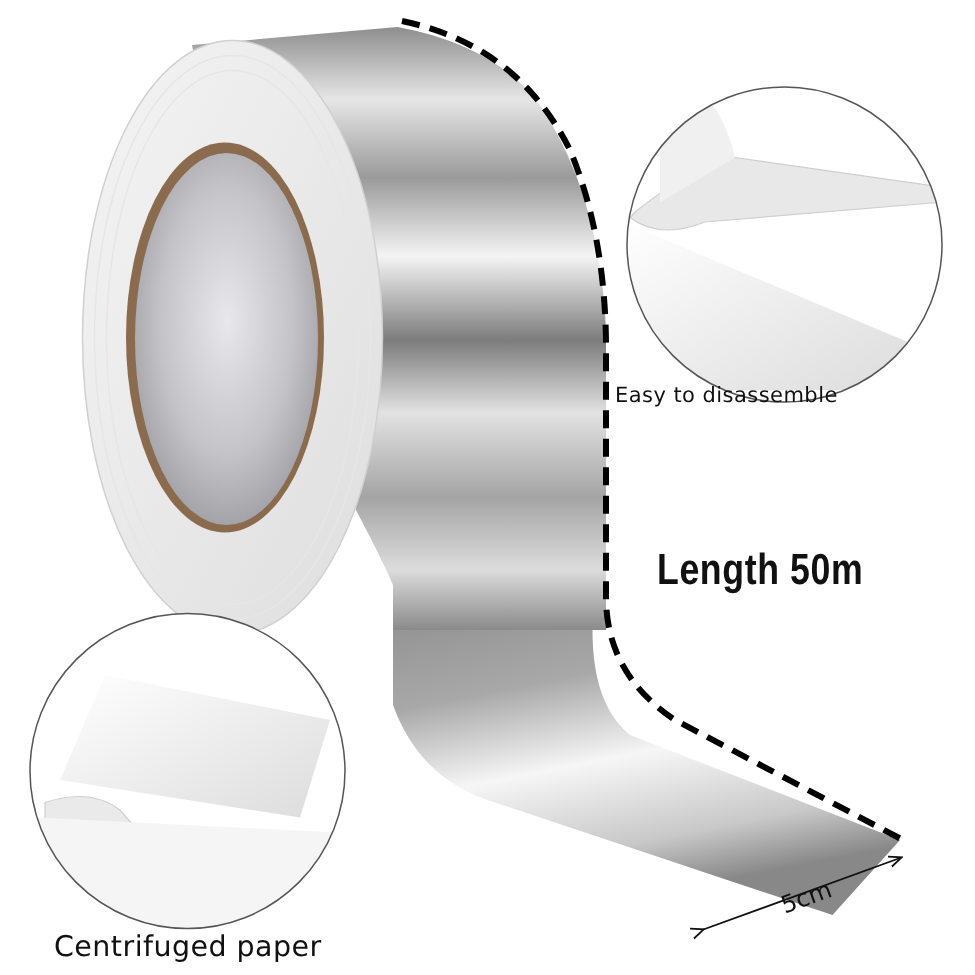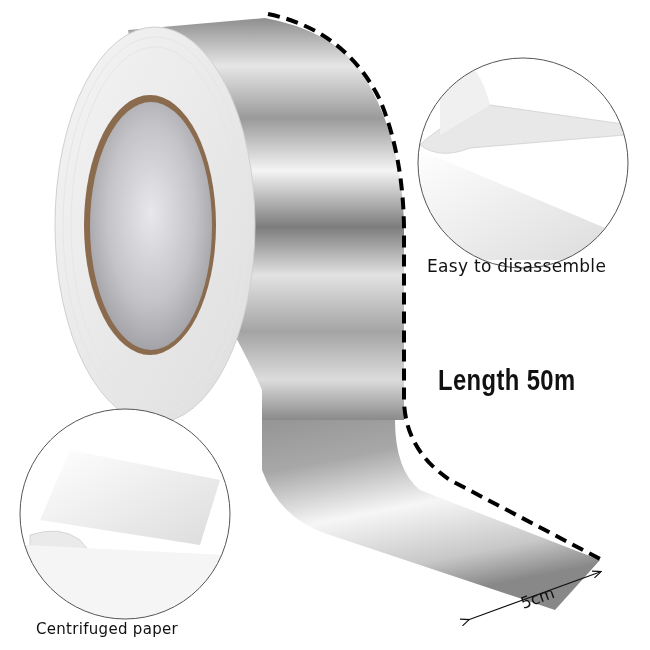--- a/index.html
+++ b/index.html
@@ -1,20 +1,20 @@
 <!DOCTYPE html>
 <html><head>
 <meta charset="utf-8">
 <style>
   html, body { margin: 0; padding: 0; background: #ffffff; }
   body { width: 650px; height: 650px; position: relative; overflow: hidden; font-family: "DejaVu Sans", sans-serif; }
   #scene { position: absolute; left: 0; top: 0; width: 650px; height: 650px; }
   .label { position: absolute; color: #111; white-space: nowrap; }
-  .lbl-easy { left: 427px; top: 256px; font-size: 17px; letter-spacing: 0.3px; }
-  .lbl-paper { left: 36px; top: 620px; font-size: 15px; letter-spacing: 0.3px; }
+  .lbl-easy { left: 410px; top: 256px; font-size: 14px; letter-spacing: 0.3px; }
+  .lbl-paper { left: 36px; top: 620px; font-size: 19px; letter-spacing: 0.3px; }
   .lbl-length { left: 438px; top: 364px; font-size: 29px; font-weight: bold; font-family: "Liberation Sans", sans-serif; transform: scaleX(0.82); transform-origin: left top; letter-spacing: 0.5px; }
   .lbl-width { left: 518px; top: 595px; font-size: 16px; transform: rotate(-20deg); transform-origin: left top; }
 </style>
 </head>
 <body>
 
 <svg id="scene" viewBox="0 0 650 650" xmlns="http://www.w3.org/2000/svg">
   <defs>
     <linearGradient id="foilV" x1="0" y1="0" x2="0" y2="1">
       <stop offset="0" stop-color="#8e8e8e"></stop>

